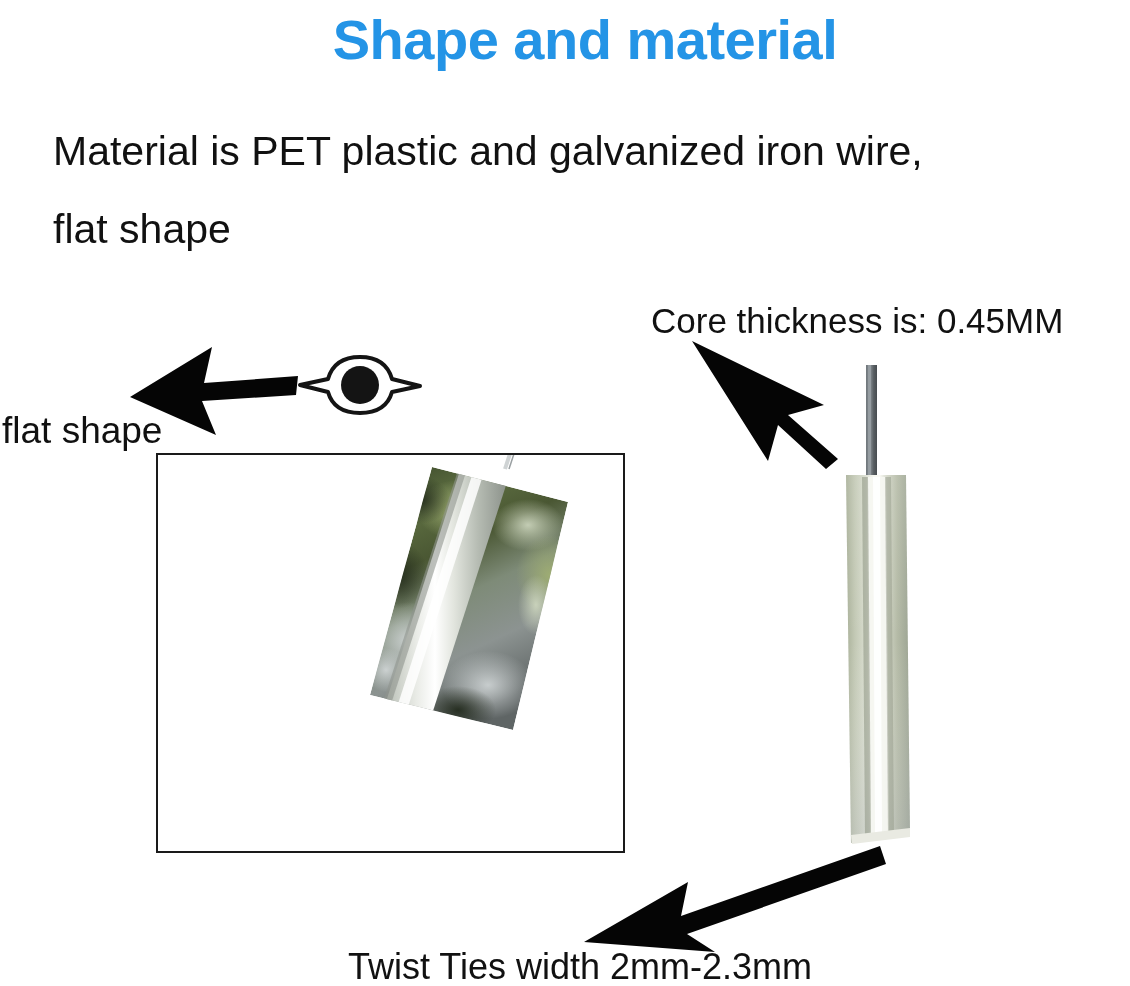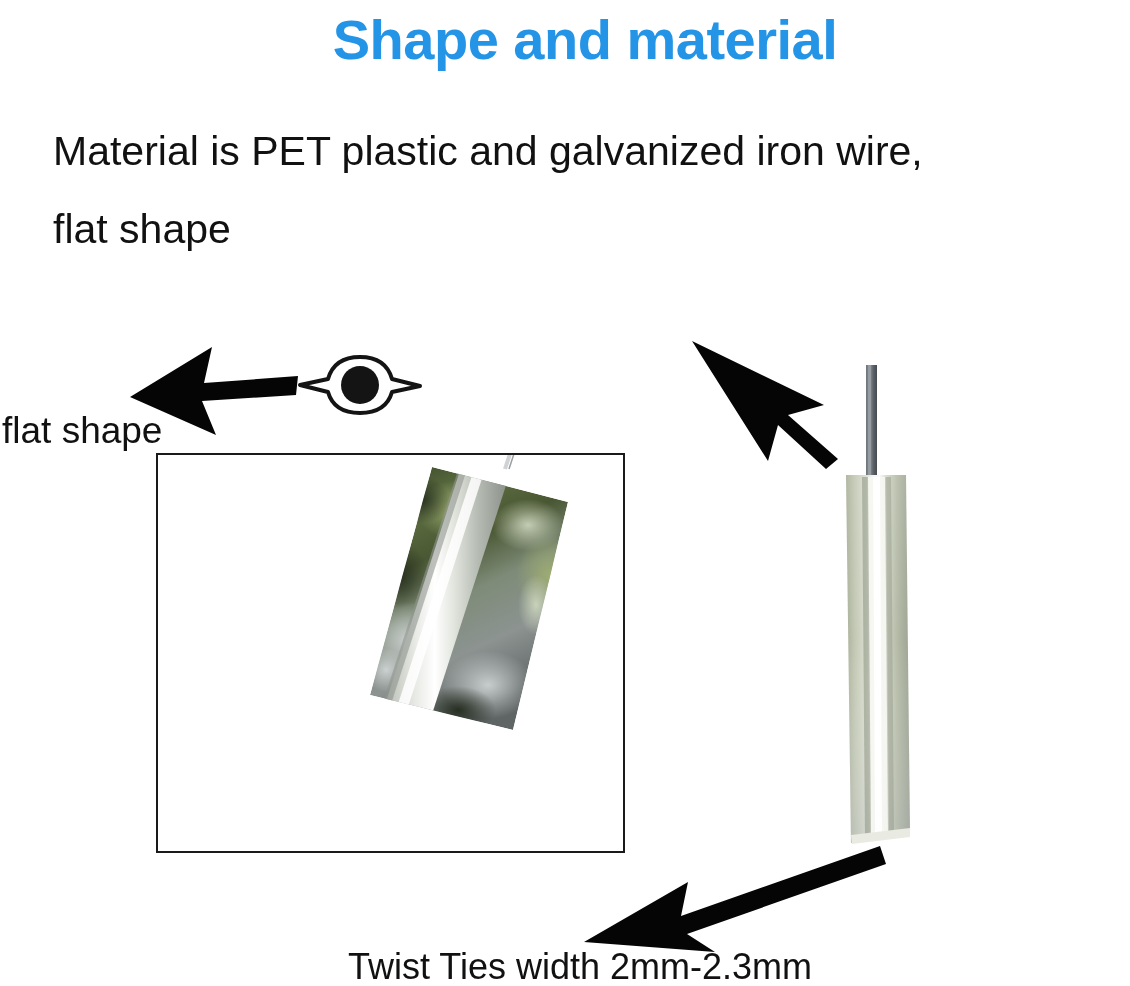--- a/index.html
+++ b/index.html
@@ -277,16 +277,17 @@
 
       <polygon points="44,112 50,112 53,472 47,474" fill="#8d9482" opacity="0.55"></polygon>
       <polygon points="67,112 73,112 76,470 70,472" fill="#8d9482" opacity="0.45"></polygon>
 
       <polygon points="33,470 92,463 92,472 34,479" fill="#e9eae2"></polygon>
     </svg>
   </div>
 
   <div class="label label-flat-shape">flat shape</div>
 
+  <div class="label label-core">Core thickness is: 0.45MM</div>
 
   <div class="label label-width">Twist Ties width 2mm-2.3mm</div>
 
 </div>
 
 </body></html>

